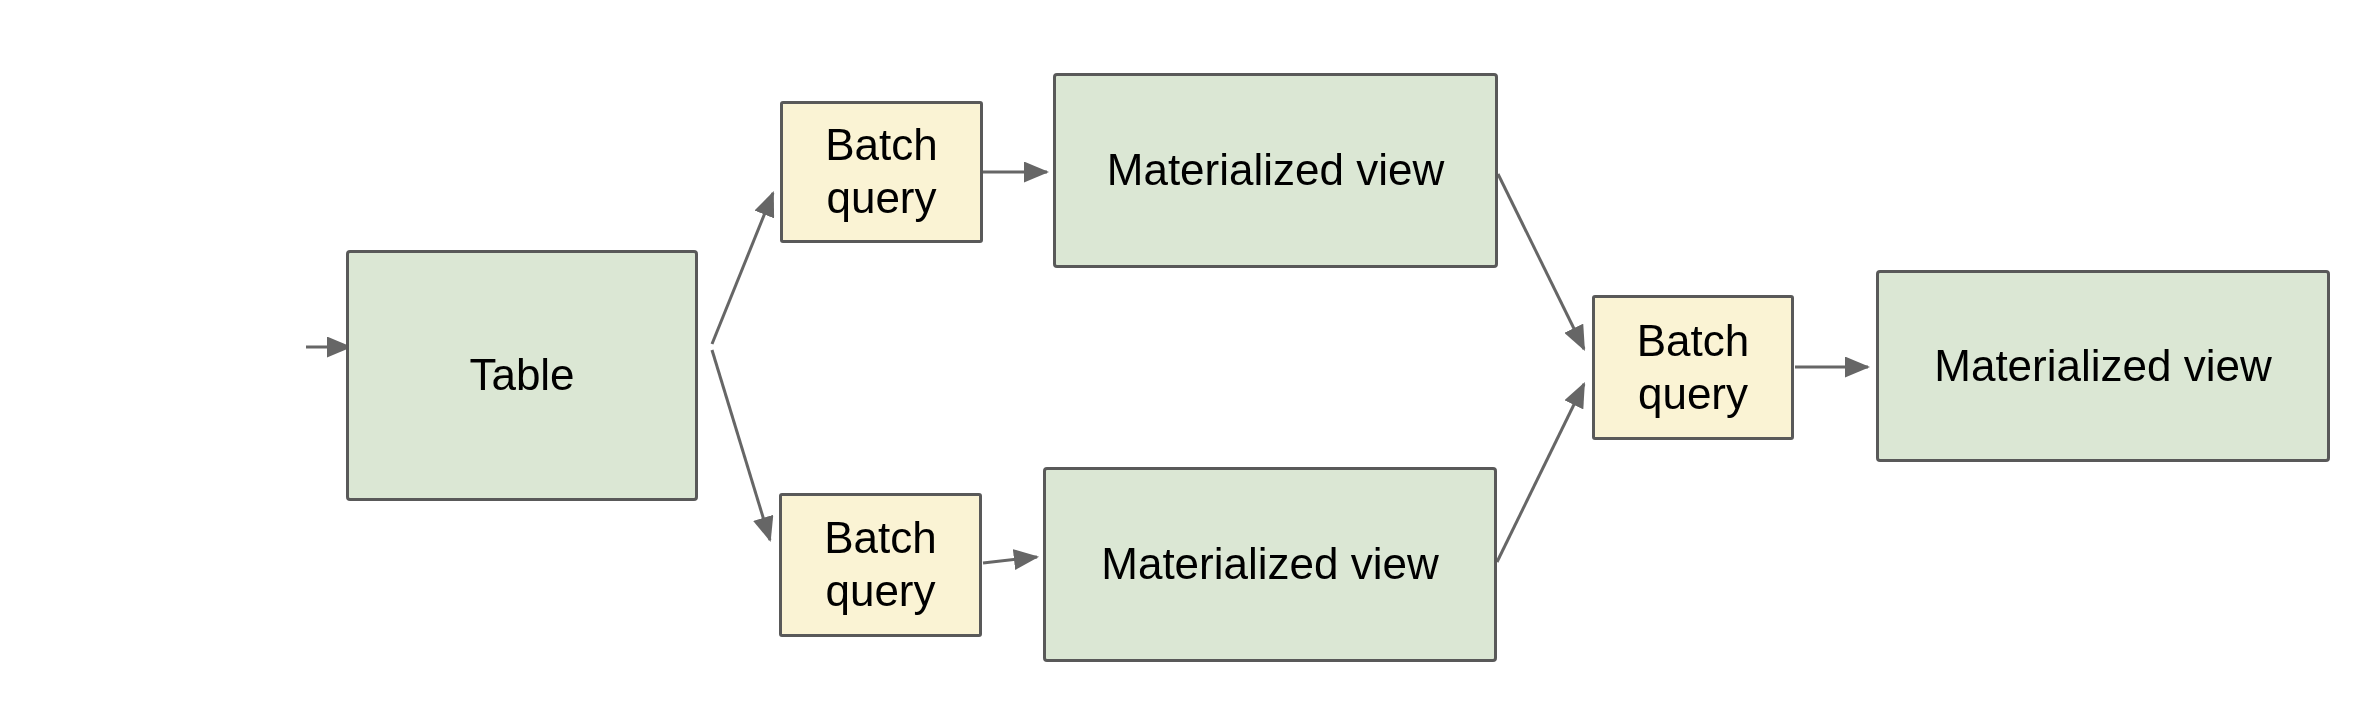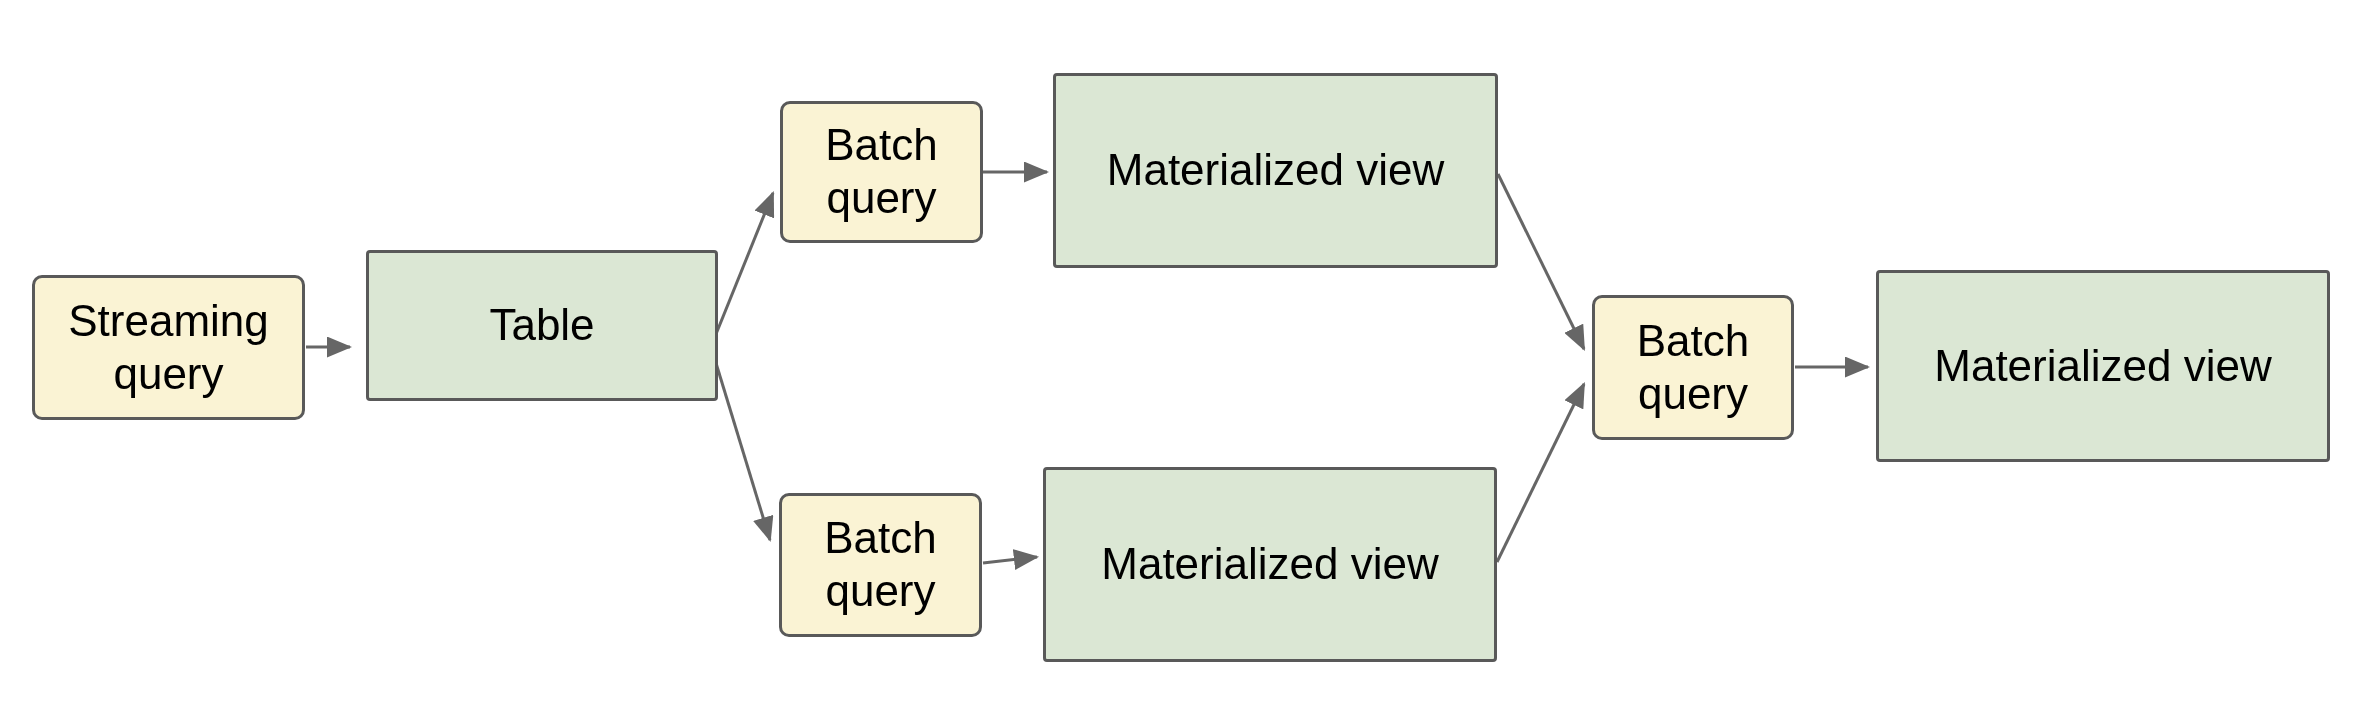--- a/index.html
+++ b/index.html
@@ -37,21 +37,21 @@
     justify-content: center;
     text-align: center;
     font-size: 44px;
     line-height: 1.2;
     color: var(--text);
   }
   .node .label { display: block; padding: 0 14px; }
   .query {
     background: var(--query-fill);
     border: 3px solid var(--shape-border);
-    border-radius: 10px;
+    border-radius: 3px;
   }
   .view {
     background: var(--view-fill);
     border: 3px solid var(--shape-border);
     border-radius: 4px;
   }
 </style>
 </head>
 <body>
 
@@ -66,25 +66,22 @@
     <path class="edge" marker-end="url(#arrow)" d="M306,347 L350,347"></path>
     <path class="edge" marker-end="url(#arrow)" d="M712,344 L773,193"></path>
     <path class="edge" marker-end="url(#arrow)" d="M712,350 L770,540"></path>
     <path class="edge" marker-end="url(#arrow)" d="M983,172 L1047,172"></path>
     <path class="edge" marker-end="url(#arrow)" d="M983,563 L1037,557"></path>
     <path class="edge" marker-end="url(#arrow)" d="M1498,174 L1584,349"></path>
     <path class="edge" marker-end="url(#arrow)" d="M1497,562 L1584,384"></path>
     <path class="edge" marker-end="url(#arrow)" d="M1795,367 L1868,367"></path>
   </svg>
 
-  <div class="node query" style="left:32px; top:275px; width:273px; height:145px;">
-    <span class="label">Streaming query</span>
-  </div>
 
-  <div class="node view" style="left:366px; top:250px; width:352px; height:151px;">
+  <div class="node view" style="left:346px; top:250px; width:352px; height:251px;">
     <span class="label">Table</span>
   </div>
 
   <div class="node query" style="left:780px; top:101px; width:203px; height:142px;">
     <span class="label">Batch query</span>
   </div>
 
   <div class="node view" style="left:1053px; top:73px; width:445px; height:195px;">
     <span class="label">Materialized view</span>
   </div>

